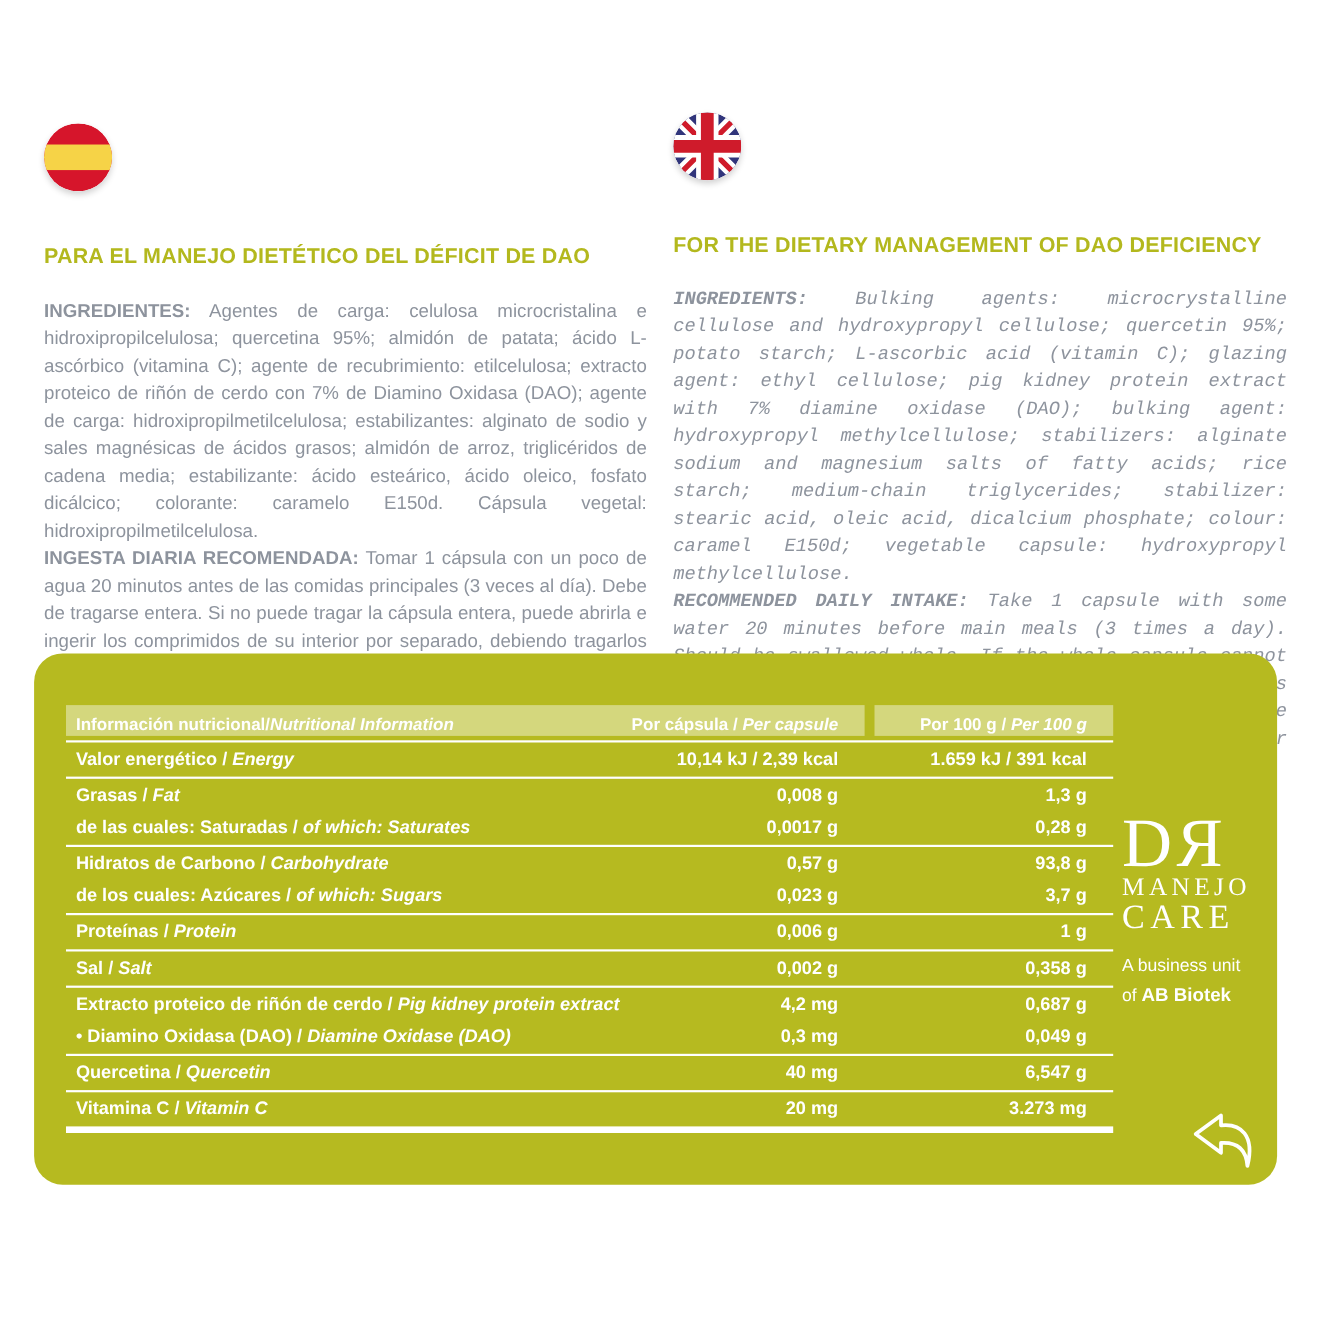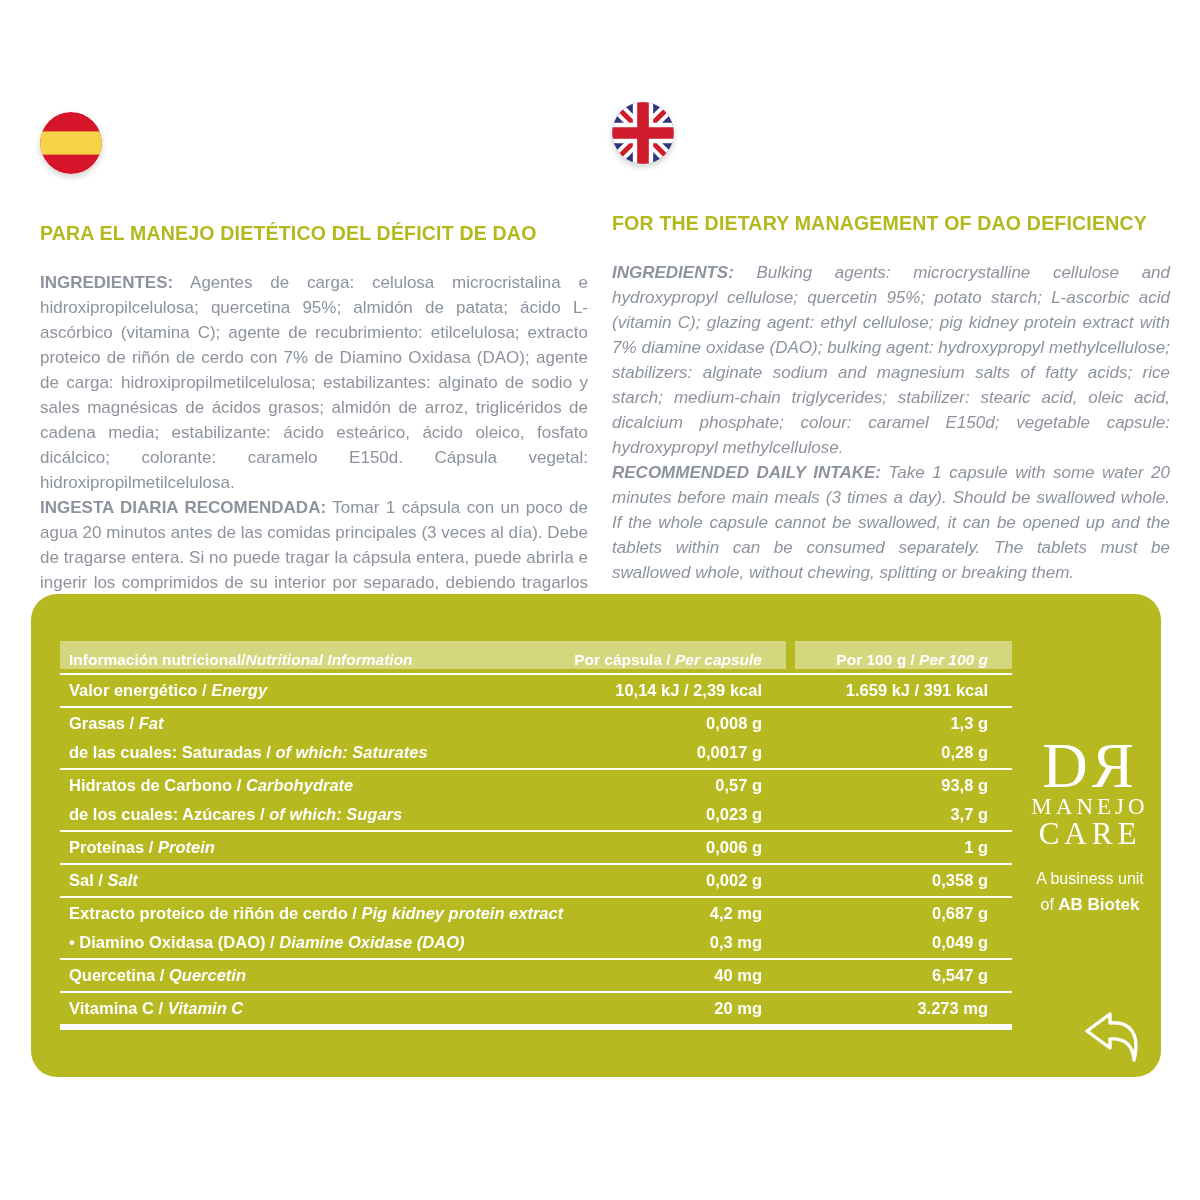--- a/index.html
+++ b/index.html
@@ -13,40 +13,40 @@
   .flag{width:62px;height:62px;border-radius:50%;overflow:hidden;
         box-shadow:0 3px 6px rgba(0,0,0,0.18);}
   .flag svg{display:block;}
   .col{position:absolute;}
   .col-es{left:40px;top:112px;width:548px;}
   .col-en{left:612px;top:102px;width:558px;}
   .heading{margin:48px 0 25px 0;font-size:19.5px;font-weight:bold;
            color:var(--heading);letter-spacing:0.2px;}
   .para{margin:0;font-size:17px;line-height:25px;text-align:justify;color:var(--body);}
   .para b{font-weight:bold;}
-  .col-en .para{font-style:italic;}
+  .col-en .para{font-style:italic;font-family:Liberation Mono, monospace;}
 
   .panel{position:absolute;left:31px;top:594px;width:1130px;height:483px;
          background:var(--olive);border-radius:26px;}
 
   .ntable{position:absolute;left:29px;top:47px;width:952px;color:#fff;}
   .thead{display:flex;height:28px;margin-bottom:4px;}
   .thead .band{background:rgba(255,255,255,0.42);display:flex;align-items:flex-end;
                box-sizing:border-box;font-size:15.5px;font-weight:bold;}
   .band1{flex:1;justify-content:space-between;padding:0 24px 0 9px;margin-right:9px;}
   .band2{width:217px;justify-content:flex-end;padding-right:24px;}
   .group{border-top:2px solid #fff;padding:1px 0;}
   .group:last-child{border-bottom:6px solid #ffffff;}
   .line{display:grid;grid-template-columns:1fr 200px 226px;height:29px;align-items:center;
         font-size:16.5px;font-weight:bold;}
   .line .c1{padding-left:9px;white-space:nowrap;}
   .line .c2,.line .c3{text-align:right;padding-right:24px;white-space:nowrap;}
   .ntable i{font-style:italic;}
 
-  .logo{position:absolute;top:146px;right:1px;width:140px;text-align:center;color:#fff;
+  .logo{position:absolute;top:146px;right:1px;width:140px;color:#fff;
         font-family:"Liberation Serif",serif;}
   .logo-dr{font-size:63px;line-height:52px;letter-spacing:4px;}
   .logo-health{font-size:23px;line-height:24px;letter-spacing:4px;margin-top:3px;}
   .logo-care{font-size:31px;line-height:30px;letter-spacing:5px;}
   .logo-unit{font-family:"Liberation Sans",sans-serif;font-size:16px;margin-top:21px;}
   .logo-of{font-family:"Liberation Sans",sans-serif;font-size:16px;margin-top:7px;}
   .logo-of b{font-size:17px;}
 
   .arrow{position:absolute;right:14px;bottom:12px;width:64px;height:54px;}
 </style>

